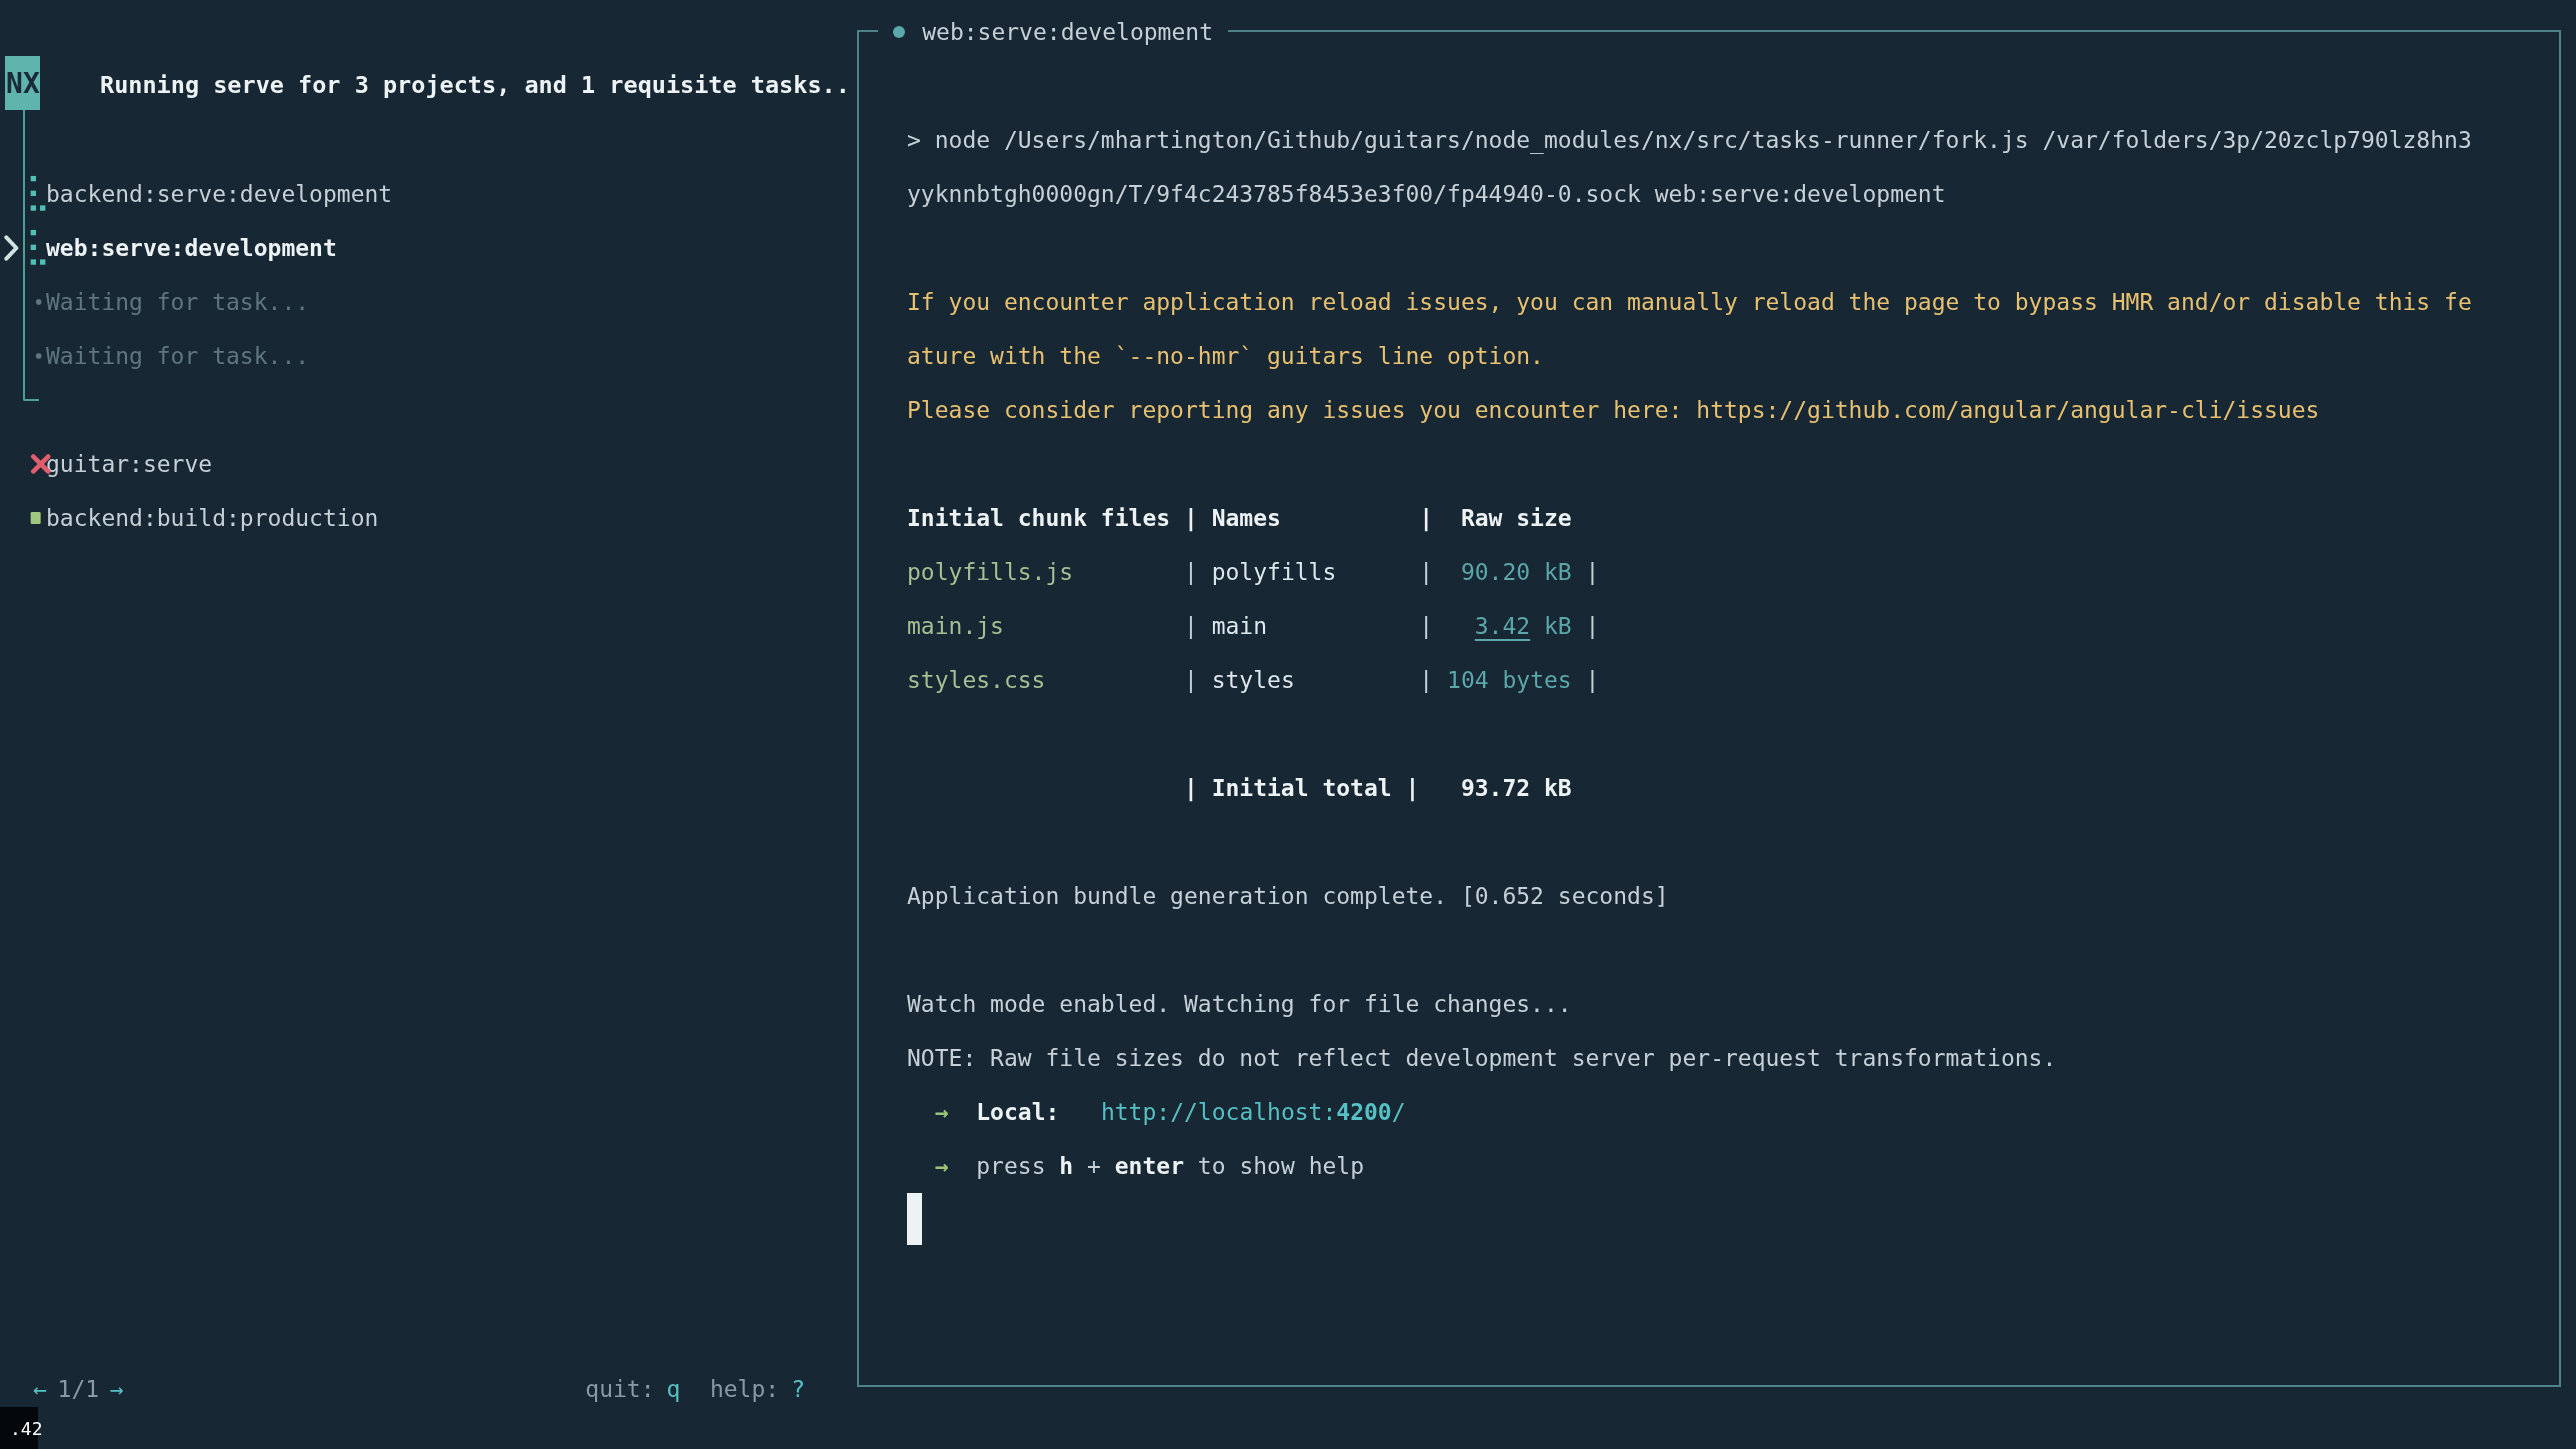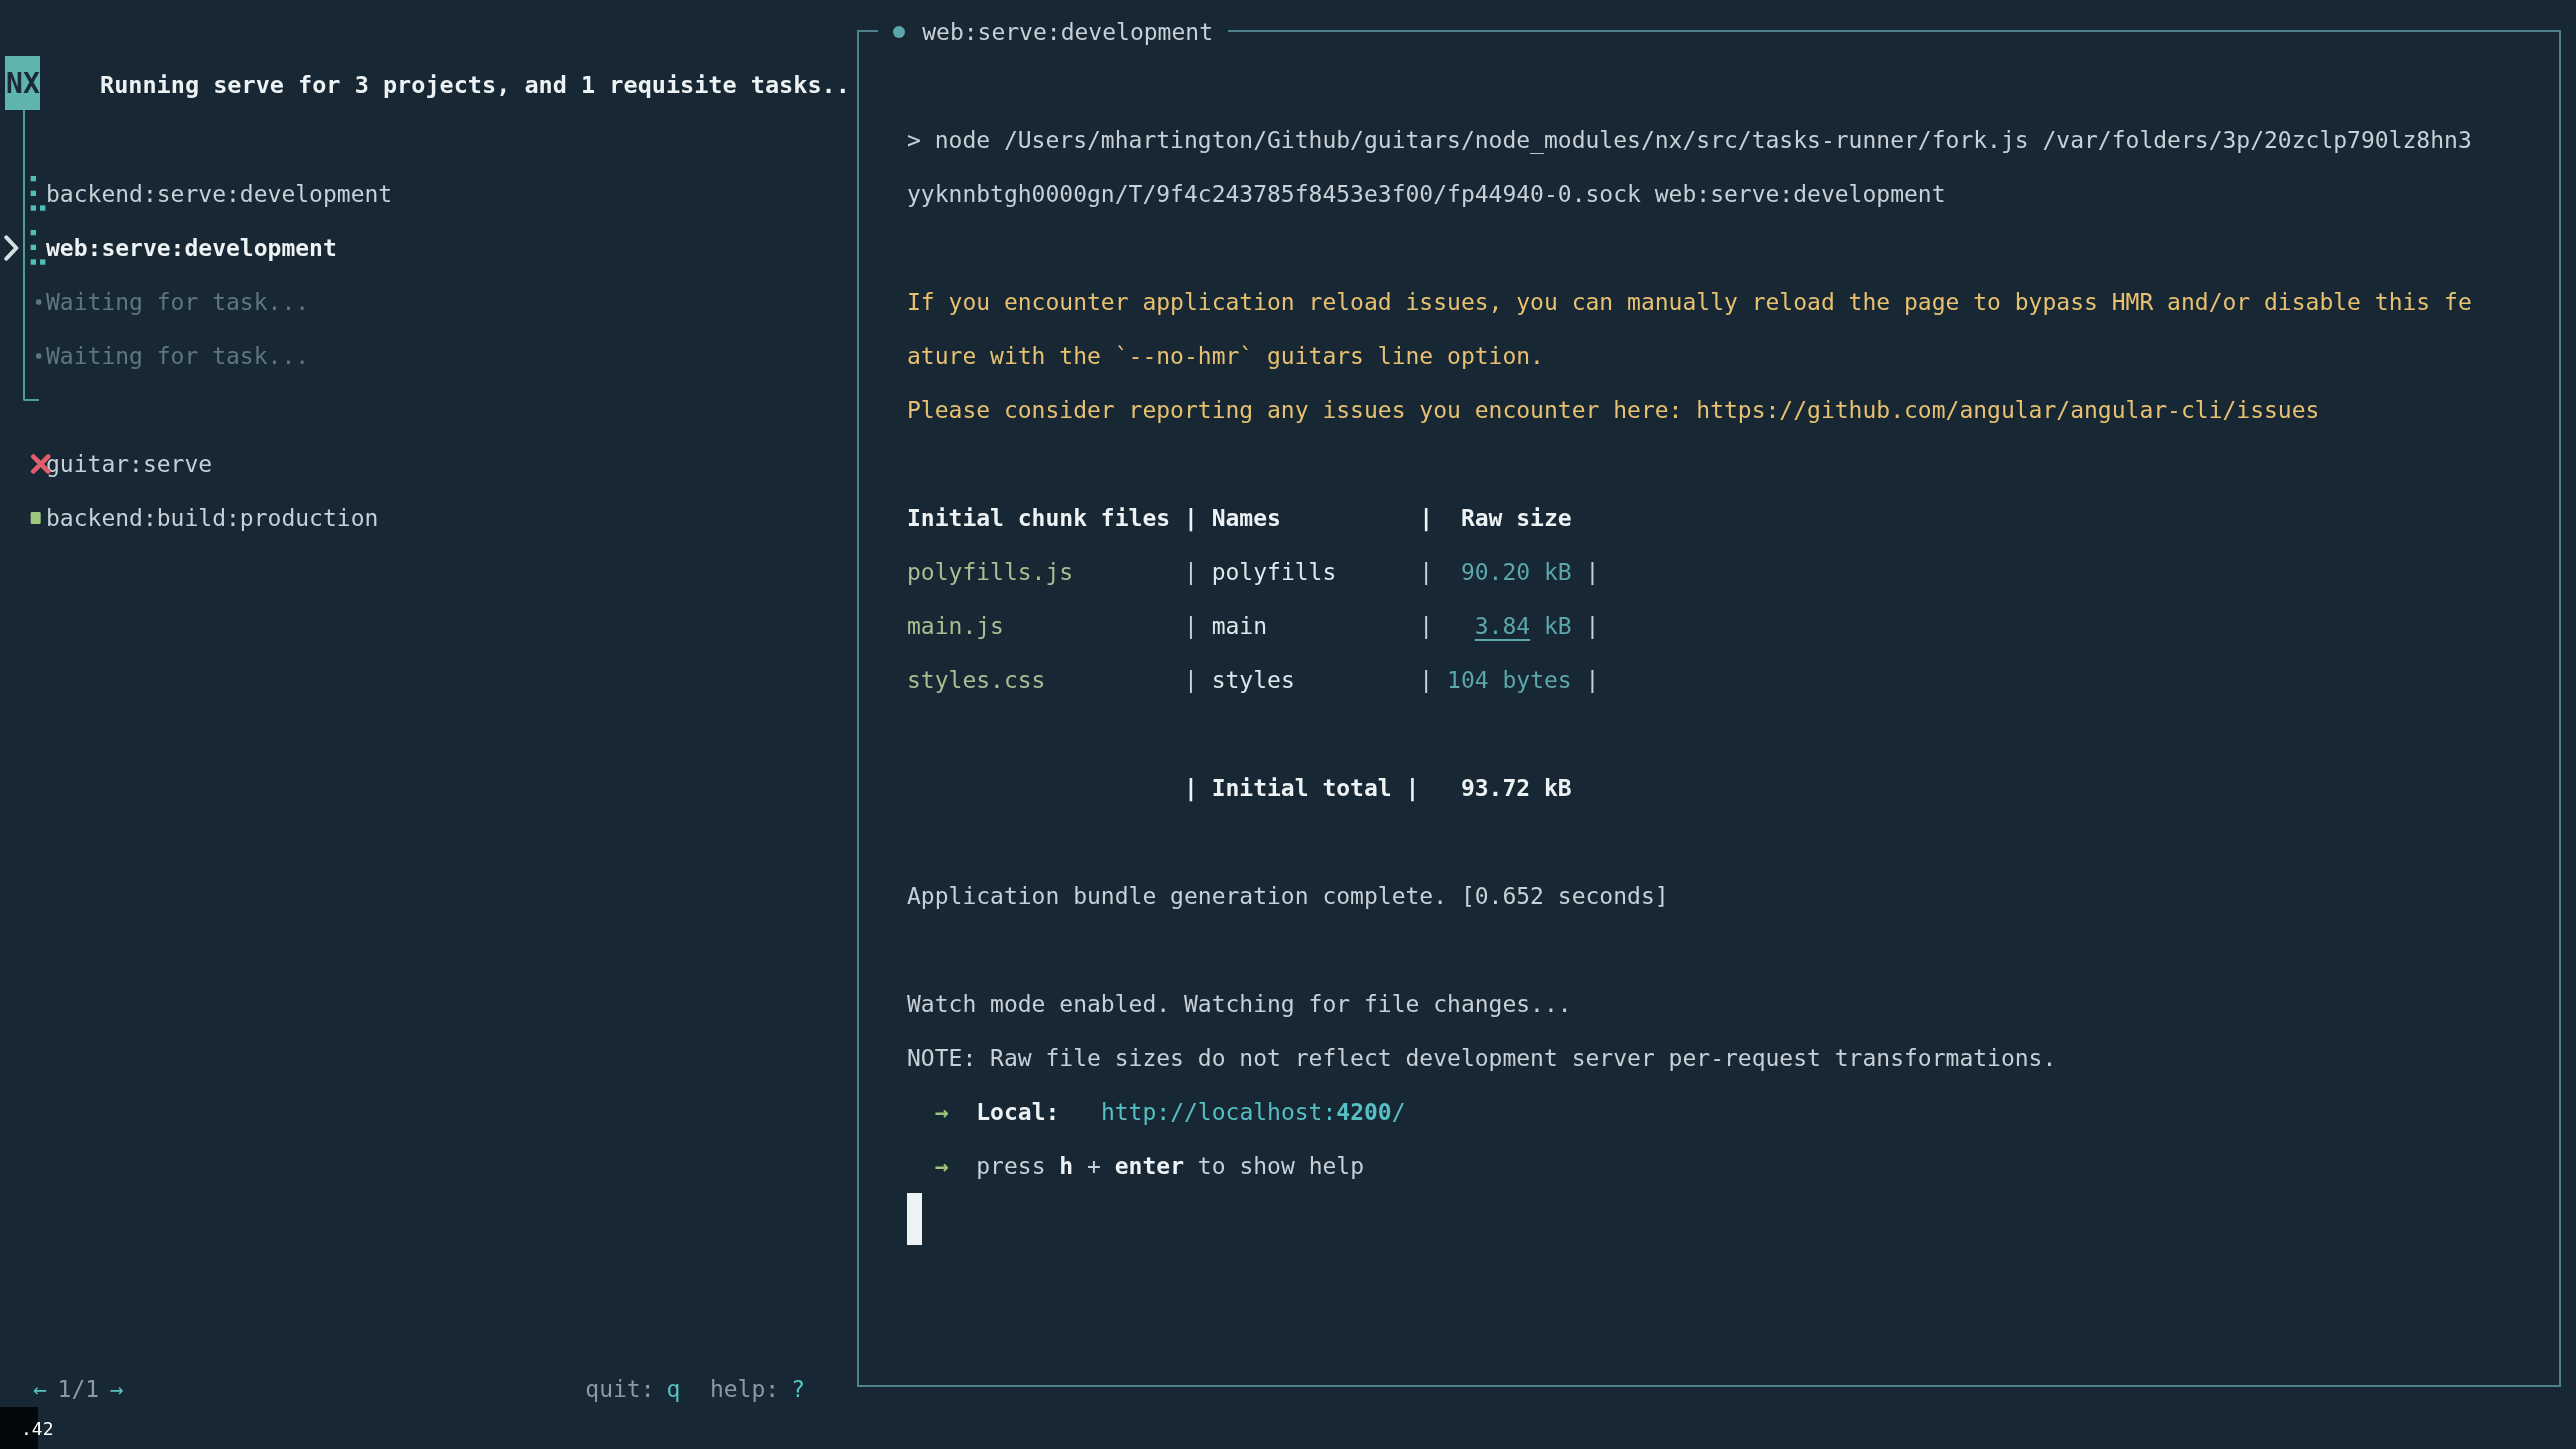--- a/index.html
+++ b/index.html
@@ -50,21 +50,21 @@
   .terminal-output{position:absolute;left:32px;top:81px;right:10.7px;font-size:23px;}
   .term-line{height:54px;line-height:54px;white-space:pre;margin-left:16px;}
   .c-fg{color:var(--fg);} .c-yellow{color:var(--yellow);} .c-sage{color:var(--sage);}
   .c-teal{color:var(--teal);} .c-url{color:var(--url);} .c-white{color:var(--white);}
   .c-bright{color:var(--bright);} .c-green{color:var(--green);}
   .b{font-weight:bold;}
   .u{text-decoration:underline;text-decoration-thickness:2px;text-underline-offset:4.7px;}
   .cursor{display:inline-block;width:14.8px;height:52px;background:var(--white);vertical-align:-13.4px;}
 
   .corner-overlay{position:absolute;left:0;top:1407px;width:38px;height:42px;background:var(--overlay-bg);
-    color:#FFFFFF;font-size:18px;display:flex;align-items:center;padding-left:21px;}
+    color:#FFFFFF;font-size:18px;display:flex;align-items:center;padding-left:10px;}
 </style>
 </head>
 <body>
 
 <div class="screen">
 
   <aside class="sidebar">
     <div class="nx-logo">NX</div>
     <div class="sidebar-header">Running serve for 3 projects, and 1 requisite tasks..</div>
     <div class="tree-line"></div>
@@ -154,21 +154,21 @@
     <div class="terminal-output">
         <div class="term-line"><span class="c-fg">&gt; node /Users/mhartington/Github/guitars/node_modules/nx/src/tasks-runner/fork.js /var/folders/3p/20zclp790lz8hn3</span></div>
         <div class="term-line"><span class="c-fg">yyknnbtgh0000gn/T/9f4c243785f8453e3f00/fp44940-0.sock web:serve:development</span></div>
         <div class="term-line"></div>
         <div class="term-line"><span class="c-yellow">If you encounter application reload issues, you can manually reload the page to bypass HMR and/or disable this fe</span></div>
         <div class="term-line"><span class="c-yellow">ature with the `--no-hmr` guitars line option.</span></div>
         <div class="term-line"><span class="c-yellow">Please consider reporting any issues you encounter here: https://github.com/angular/angular-cli/issues</span></div>
         <div class="term-line"></div>
         <div class="term-line"><span class="c-white b">Initial chunk files | Names          |  Raw size</span></div>
         <div class="term-line"><span class="c-sage">polyfills.js        </span><span class="c-fg">| </span><span class="c-bright">polyfills</span><span class="c-fg">      |</span><span class="c-fg">  </span><span class="c-teal">90.20 kB</span><span class="c-fg"> |</span></div>
-        <div class="term-line"><span class="c-sage">main.js             </span><span class="c-fg">| </span><span class="c-bright">main</span><span class="c-fg">           |</span><span class="c-fg">   </span><span class="c-teal u">3.84</span><span class="c-teal"> kB</span><span class="c-fg"> |</span></div>
+        <div class="term-line"><span class="c-sage">main.js             </span><span class="c-fg">| </span><span class="c-bright">main</span><span class="c-fg">           |</span><span class="c-fg">   </span><span class="c-teal u">3.42</span><span class="c-teal"> kB</span><span class="c-fg"> |</span></div>
         <div class="term-line"><span class="c-sage">styles.css          </span><span class="c-fg">| </span><span class="c-bright">styles</span><span class="c-fg">         |</span><span class="c-fg"> </span><span class="c-teal">104 bytes</span><span class="c-fg"> |</span></div>
         <div class="term-line"></div>
         <div class="term-line"><span class="c-white b">                    | Initial total |   93.72 kB</span></div>
         <div class="term-line"></div>
         <div class="term-line"><span class="c-fg">Application bundle generation complete. [0.652 seconds]</span></div>
         <div class="term-line"></div>
         <div class="term-line"><span class="c-fg">Watch mode enabled. Watching for file changes...</span></div>
         <div class="term-line"><span class="c-fg">NOTE: Raw file sizes do not reflect development server per-request transformations.</span></div>
         <div class="term-line"><span class="c-fg">  </span><span class="c-green b">→</span><span class="c-fg">  </span><span class="c-white b">Local:</span><span class="c-fg">   </span><span class="c-url">http://localhost:</span><span class="c-url b">4200</span><span class="c-url">/</span></div>
         <div class="term-line"><span class="c-fg">  </span><span class="c-green b">→</span><span class="c-fg">  </span><span class="c-fg">press </span><span class="c-white b">h</span><span class="c-fg"> + </span><span class="c-white b">enter</span><span class="c-fg"> to show help</span></div>

